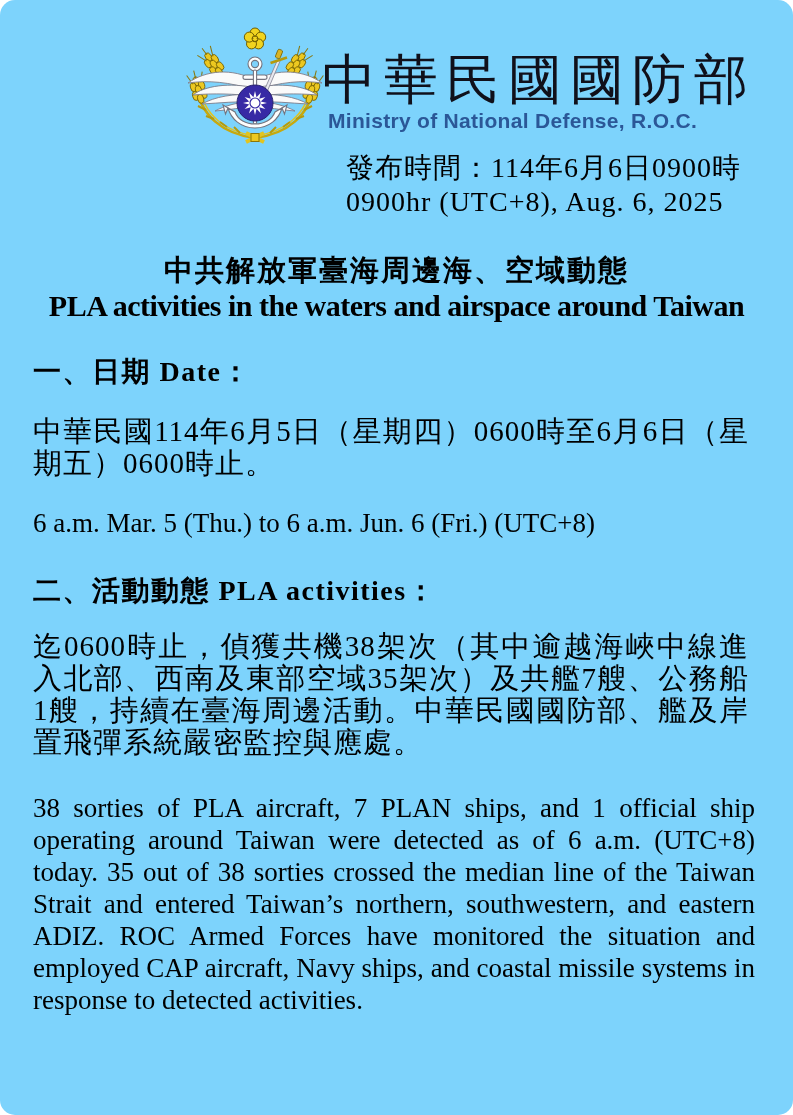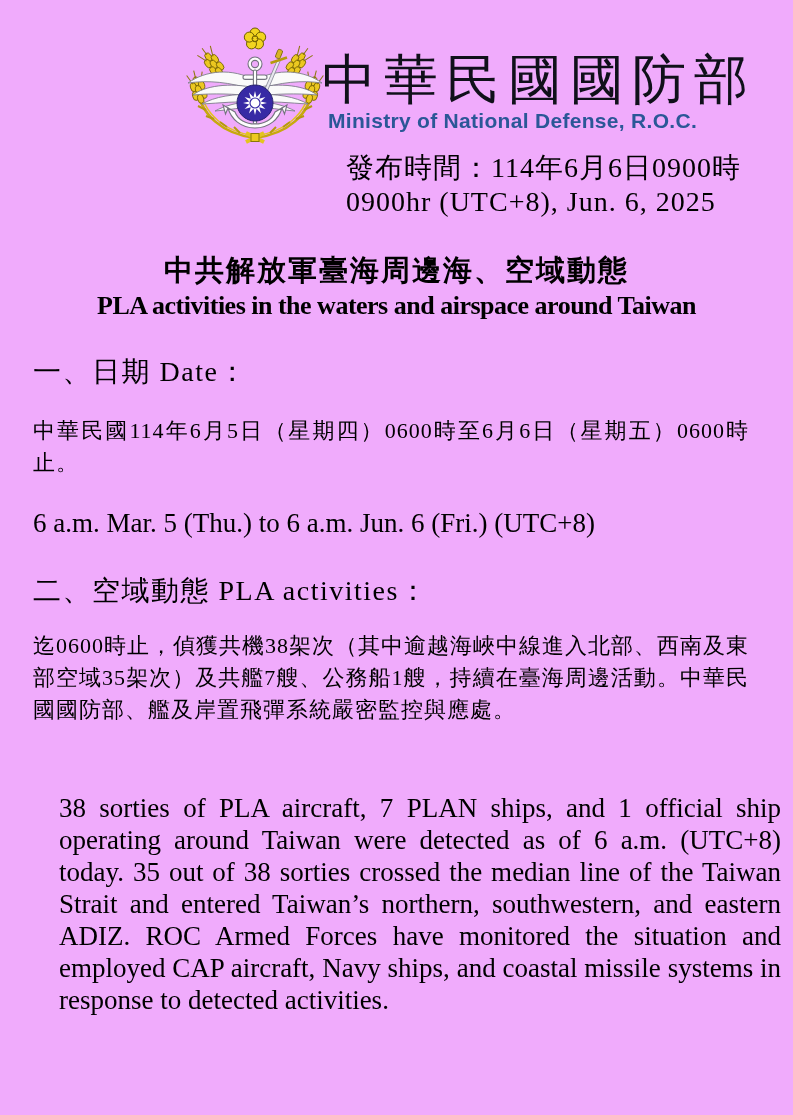--- a/index.html
+++ b/index.html
@@ -1,23 +1,24 @@
 <!DOCTYPE html>
 <html><head>
 <meta charset="utf-8">
 <style>
   html,body { margin:0; padding:0; background:#ffffff; }
   .page {
     position: relative;
     width: 793px;
     height: 1115px;
-    background: #f0abfc;
+    background: #7dd3fc;
     overflow: hidden;
     font-family: "Liberation Serif", "DejaVu Serif", serif;
     color: #000000;
+    border-radius: 15px;
   }
   .emblem {
     position: absolute;
     left: 184px; top: 24px;
     width: 142px; height: 127px;
   }
   .emblem svg { width: 100%; height: 100%; display: block; }
   .org-zh {
     position: absolute;
     left: 322px; top: 52px;
@@ -52,55 +53,55 @@
     width: 793px;
     text-align: center;
   }
   .title-zh {
     font-size: 29px;
     font-weight: bold;
     letter-spacing: 2px;
     line-height: 37px;
   }
   .title-en {
-    font-size: 26px;
+    font-size: 30px;
     font-weight: bold;
     letter-spacing: -0.5px;
     line-height: 33px;
   }
   .heading {
     position: absolute;
     left: 33px;
     font-size: 28px;
-    font-weight: normal;
+    font-weight: bold;
     letter-spacing: 1.5px;
     white-space: nowrap;
   }
   .h1 { top: 353px; }
   .h2 { top: 572px; }
   .body-zh {
     position: absolute;
     left: 33px;
     width: 716px;
-    font-size: 22px;
+    font-size: 29px;
     line-height: 32px;
     letter-spacing: 1px;
     text-align: justify;
     text-justify: inter-ideograph;
   }
   .s1zh { top: 415px; }
   .s2zh { top: 630px; }
   .body-en {
     position: absolute;
     left: 33px;
     font-size: 27px;
     line-height: 32px;
   }
   .s1en { top: 507px; white-space: nowrap; }
-  .s2en { top: 792px; width: 722px; text-align: justify; margin-left: 26px; }
+  .s2en { top: 792px; width: 722px; text-align: justify; }
 </style>
 </head>
 <body>
 
 <div class="page">
 
   <div class="emblem">
     <svg viewBox="0 0 142 127" xmlns="http://www.w3.org/2000/svg">
 
       <g stroke="#8a7608" fill="none" stroke-width="2.6">
@@ -204,29 +205,29 @@
         <rect x="67" y="109.5" width="8" height="8" fill="#ecc820" stroke="#8a7608" stroke-width="1"></rect>
       </g>
     </svg>
   </div>
 
   <div class="org-zh">中華民國國防部</div>
   <div class="org-en">Ministry of National Defense, R.O.C.</div>
 
   <div class="release">
     <div>發布時間：114年6月6日0900時</div>
-    <div>0900hr (UTC+8), Jun. 6, 2025</div>
+    <div>0900hr (UTC+8), Aug. 6, 2025</div>
   </div>
 
   <div class="title-block">
     <div class="title-zh">中共解放軍臺海周邊海、空域動態</div>
     <div class="title-en">PLA activities in the waters and airspace around Taiwan</div>
   </div>
 
   <div class="heading h1">一、日期 Date：</div>
   <div class="body-zh s1zh">中華民國114年6月5日（星期四）0600時至6月6日（星期五）0600時止。</div>
   <div class="body-en s1en">6 a.m. Mar. 5 (Thu.) to 6 a.m. Jun. 6 (Fri.) (UTC+8)</div>
 
-  <div class="heading h2">二、空域動態 PLA activities：</div>
+  <div class="heading h2">二、活動動態 PLA activities：</div>
   <div class="body-zh s2zh">迄0600時止，偵獲共機38架次（其中逾越海峽中線進入北部、西南及東部空域35架次）及共艦7艘、公務船1艘，持續在臺海周邊活動。中華民國國防部、艦及岸置飛彈系統嚴密監控與應處。</div>
   <div class="body-en s2en">38 sorties of PLA aircraft, 7 PLAN ships, and 1 official ship operating around Taiwan were detected as of 6 a.m. (UTC+8) today. 35 out of 38 sorties crossed the median line of the Taiwan Strait and entered Taiwan’s northern, southwestern, and eastern ADIZ. ROC Armed Forces have monitored the situation and employed CAP aircraft, Navy ships, and coastal missile systems in response to detected activities.</div>
 
 </div>
 
 </body></html>

